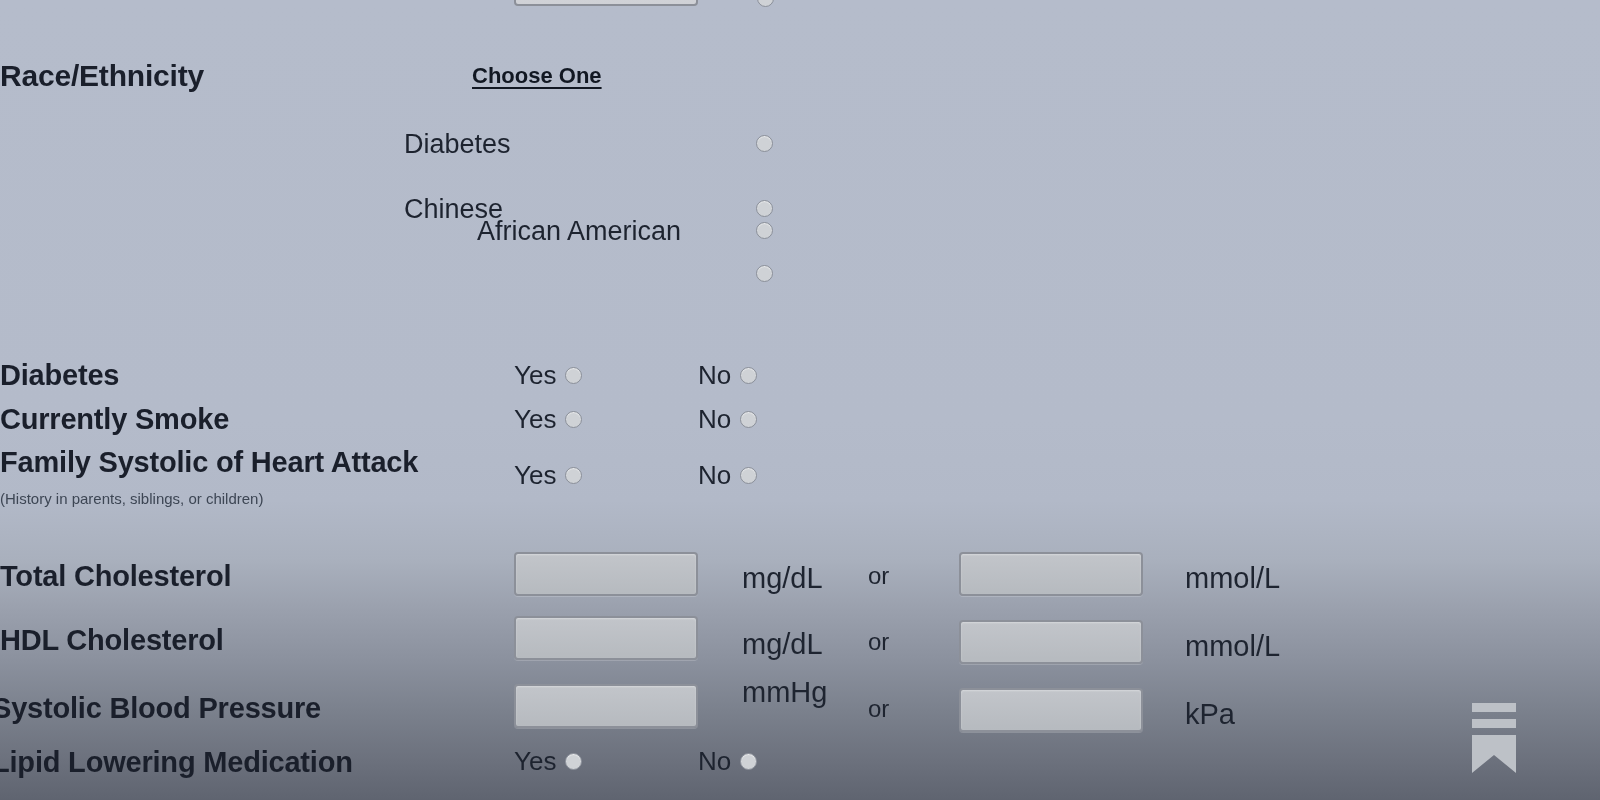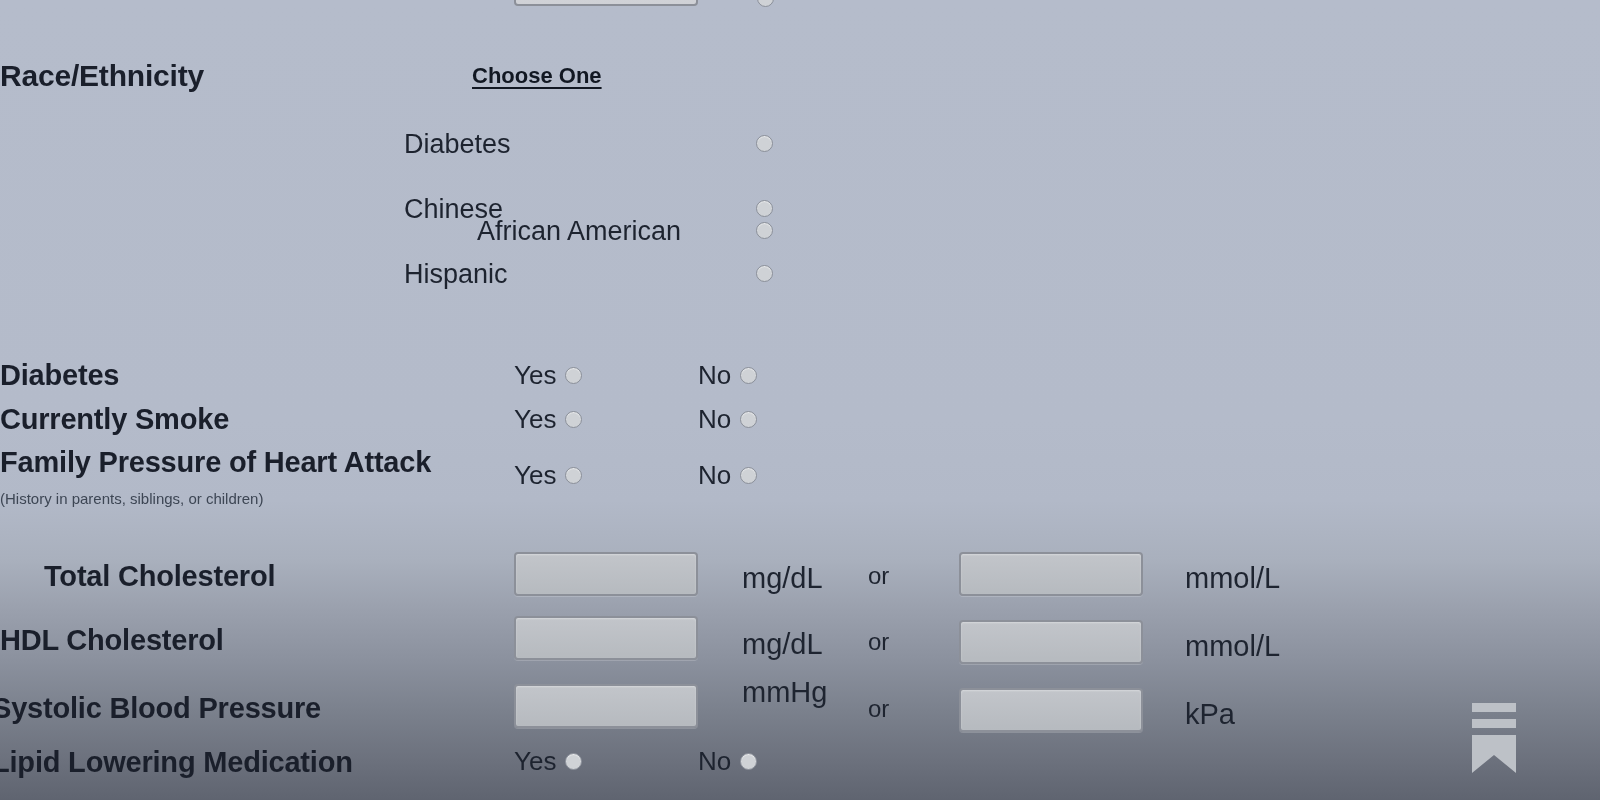--- a/index.html
+++ b/index.html
@@ -176,21 +176,20 @@
   </div>
   <div class="row" style="left:404px; top:172px; height:32px; width:380px;margin-top:21px;">
     <span class="choice-label" style="width:350px;">Chinese</span>
     <span class="radio" style="position:absolute; left:352px; top:7px;"></span>
   </div>
   <div class="row" style="left:404px; top:215px; height:32px; width:380px;text-align:center;">
     <span class="choice-label" style="width:350px;">African American</span>
     <span class="radio" style="position:absolute; left:352px; top:7px;"></span>
   </div>
   <div class="row" style="left:404px; top:258px; height:32px; width:380px;">
-    <span class="choice-label" style="width:350px;">Hispanic</span>
     <span class="radio" style="position:absolute; left:352px; top:7px;"></span>
   </div>
 
   <div class="row" style="left:0px; top:358px; height:34px;">
     <span class="label-strong" style="font-size:29px;">Diabetes</span>
   </div>
   <div class="row yn-group" style="left:514px; top:361px; height:28px;">
     <span class="yn-text">Yes</span>
     <span class="radio"></span>
   </div>
@@ -205,36 +204,36 @@
   <div class="row yn-group" style="left:514px; top:405px; height:28px;">
     <span class="yn-text">Yes</span>
     <span class="radio"></span>
   </div>
   <div class="row yn-group" style="left:698px; top:405px; height:28px;">
     <span class="yn-text">No</span>
     <span class="radio"></span>
   </div>
 
   <div class="row" style="left:0px; top:445px; height:34px;">
-    <span class="label-strong" style="font-size:29px;">Family Pressure of Heart Attack</span>
+    <span class="label-strong" style="font-size:29px;">Family Systolic of Heart Attack</span>
   </div>
   <div class="row" style="left:0px; top:483px; height:24px;">
     <span class="label-sub">(History in parents, siblings, or children)</span>
   </div>
   <div class="row yn-group" style="left:514px; top:461px; height:28px;">
     <span class="yn-text">Yes</span>
     <span class="radio"></span>
   </div>
   <div class="row yn-group" style="left:698px; top:461px; height:28px;">
     <span class="yn-text">No</span>
     <span class="radio"></span>
   </div>
 
   <div class="row" style="left:0px; top:558px; height:36px;">
-    <span class="label-strong" style="font-size:29px;padding-left:44px;">Total Cholesterol</span>
+    <span class="label-strong" style="font-size:29px;">Total Cholesterol</span>
   </div>
   <input class="textbox" type="text" style="position: absolute; left: 514px; top: 552px;" value="">
   <span class="unit" style="position:absolute; left:742px; top:562px;">mg/dL</span>
   <span class="orword" style="position:absolute; left:868px; top:562px;">or</span>
   <input class="textbox" type="text" style="position: absolute; left: 959px; top: 552px;" value="">
   <span class="unit" style="position:absolute; left:1185px; top:562px;">mmol/L</span>
 
   <div class="row" style="left:0px; top:622px; height:36px;">
     <span class="label-strong" style="font-size:29px;">HDL Cholesterol</span>
   </div>

